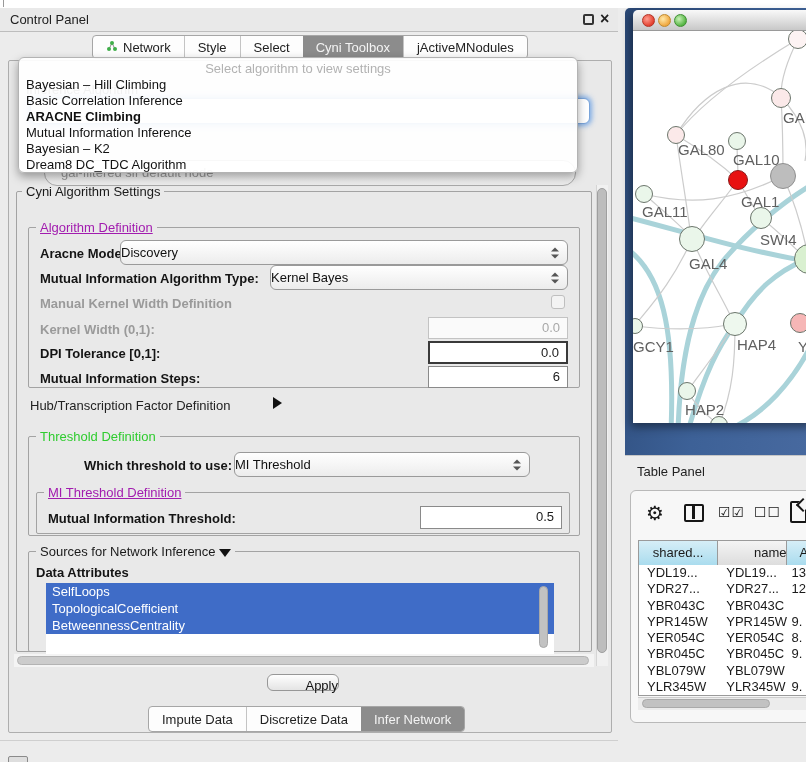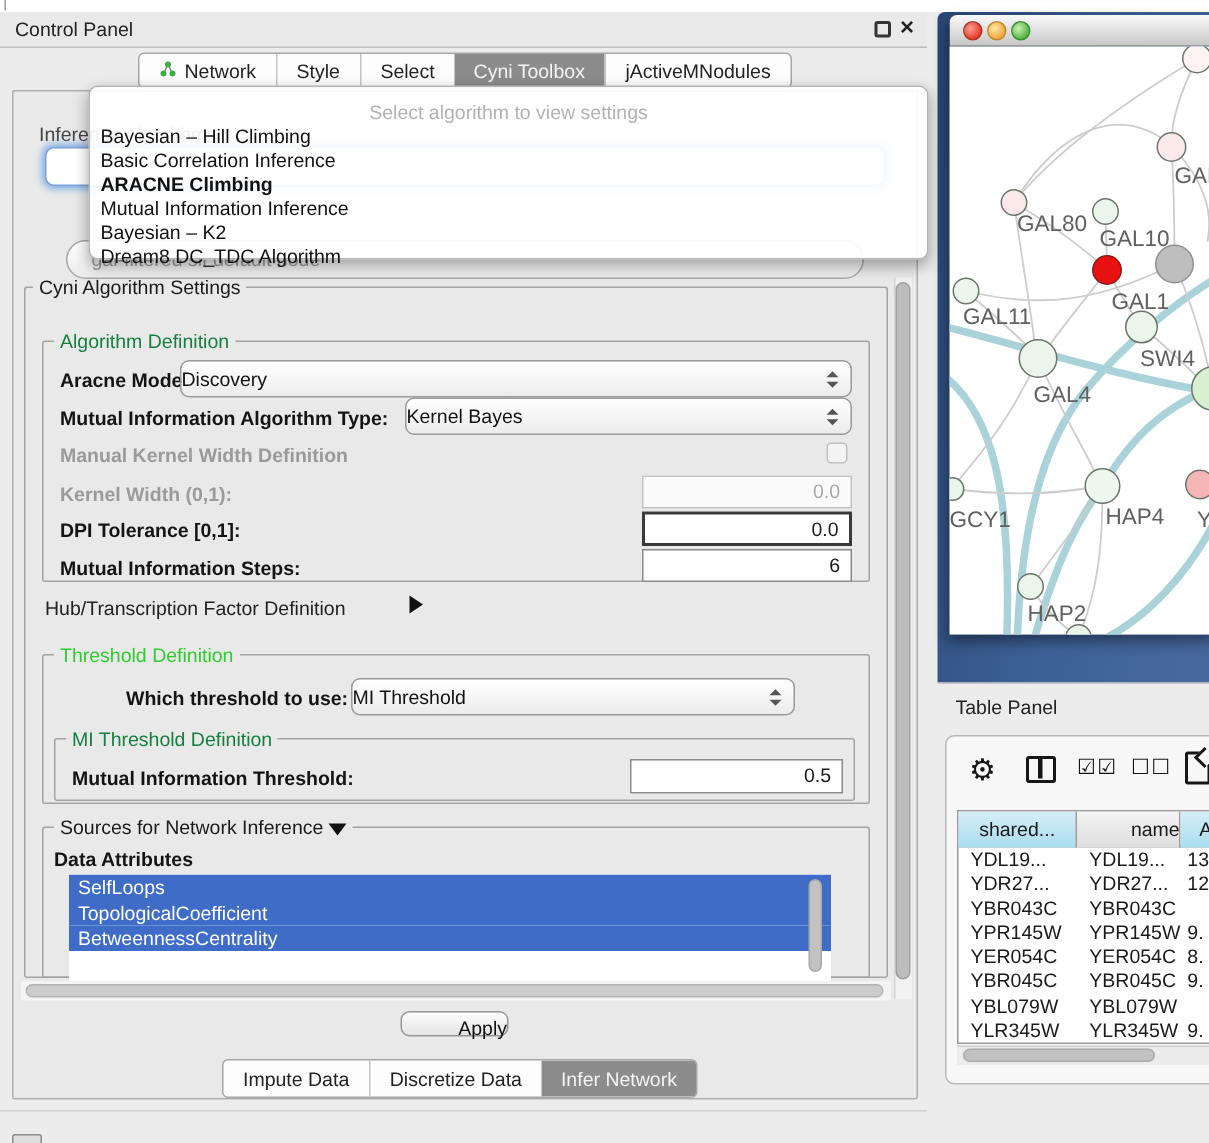--- a/index.html
+++ b/index.html
@@ -25,34 +25,34 @@
   .bottom-tabs { left:148px; top:706px; height:26px; }
 
   .outer-panel { left:8px; top:60px; width:604px; height:673px; background:#e9e9e9; border:1px solid #aeaeae; border-radius:2px; }
 
   
   .ghost-label { left:26px; top:82px; font-size:13px; color:#444; z-index:5; }
   .focus-combo { left:30px; top:98px; width:560px; height:26px; background:#fff; border:1px solid #7aa4d9; border-radius:6px; box-shadow:0 0 5px 2px rgba(92,152,228,.75); z-index:5; }
   .gal-combo { left:44px; top:160px; width:532px; height:26px; background:linear-gradient(#ffffff,#ececec); border:1px solid #a9a9a9; border-radius:13px; z-index:5; font-size:13px; color:#9a9a9a; line-height:24px; padding-left:16px; }
 
   
-  .algo-popup { left:18px; top:57px; width:560px; height:116px; background:rgba(255,255,255,0.92); border:1px solid #b3b3b3; border-radius:6px; box-shadow:0 4px 10px rgba(0,0,0,.35); z-index:50; padding-top:8px;margin-left:41px; }
+  .algo-popup { left:18px; top:57px; width:560px; height:116px; background:rgba(255,255,255,0.92); border:1px solid #b3b3b3; border-radius:6px; box-shadow:0 4px 10px rgba(0,0,0,.35); z-index:50; padding-top:2px; }
   .algo-prompt { text-align:center; font-size:13px; color:#b2b2b2; height:17px; line-height:17px; }
   .algo-item { font-size:13px; color:#111; height:16px; line-height:16px; padding-left:7px; white-space:nowrap; }
   .algo-item.bold { font-weight:bold; }
 
   
   .v-scroll-track { left:596px; top:185px; width:12px; height:481px; background:#f1f1f1; border-left:1px solid #d5d5d5; }
   .v-scroll-thumb { left:597px; top:188px; width:10px; height:465px; background:#bdbdbd; border:1px solid #9f9f9f; border-radius:5px; }
   .h-scroll-track { left:14px; top:654px; width:580px; height:13px; background:#f4f4f4; }
   .h-scroll-thumb { left:17px; top:656px; width:572px; height:9px; background:#cccccc; border:1px solid #b3b3b3; border-radius:5px; }
 
   .groupbox { position:absolute; border:1px solid #a3a3a3; border-radius:2px; }
   .grouplabel { position:absolute; font-size:13px; background:#e9e9e9; padding:0 4px; white-space:nowrap; }
-  .blue  { color:#15803d; }
+  .blue  { color:#a21caf;text-decoration:underline; }
   .green { color:#2fcc2f; }
 
   .flabel { position:absolute; font-size:13px; font-weight:bold; color:#141414; white-space:nowrap; }
   .flabel.dis { color:#9a9a9a; }
   .plain { font-weight:normal; color:#222; }
 
   .combo { position:absolute; background:linear-gradient(#ffffff,#ececec); border:1px solid #9a9a9a; border-radius:6px; font-size:13px; color:#111; display:flex; align-items:center; }
   .spinner { position:absolute; right:9px; top:50%; transform:translateY(-50%); width:7px; height:11px; }
   .spinner:before, .spinner:after { content:""; position:absolute; left:0; border-left:4px solid transparent; border-right:4px solid transparent; }
   .spinner:before { top:0; border-bottom:4px solid #555; }

